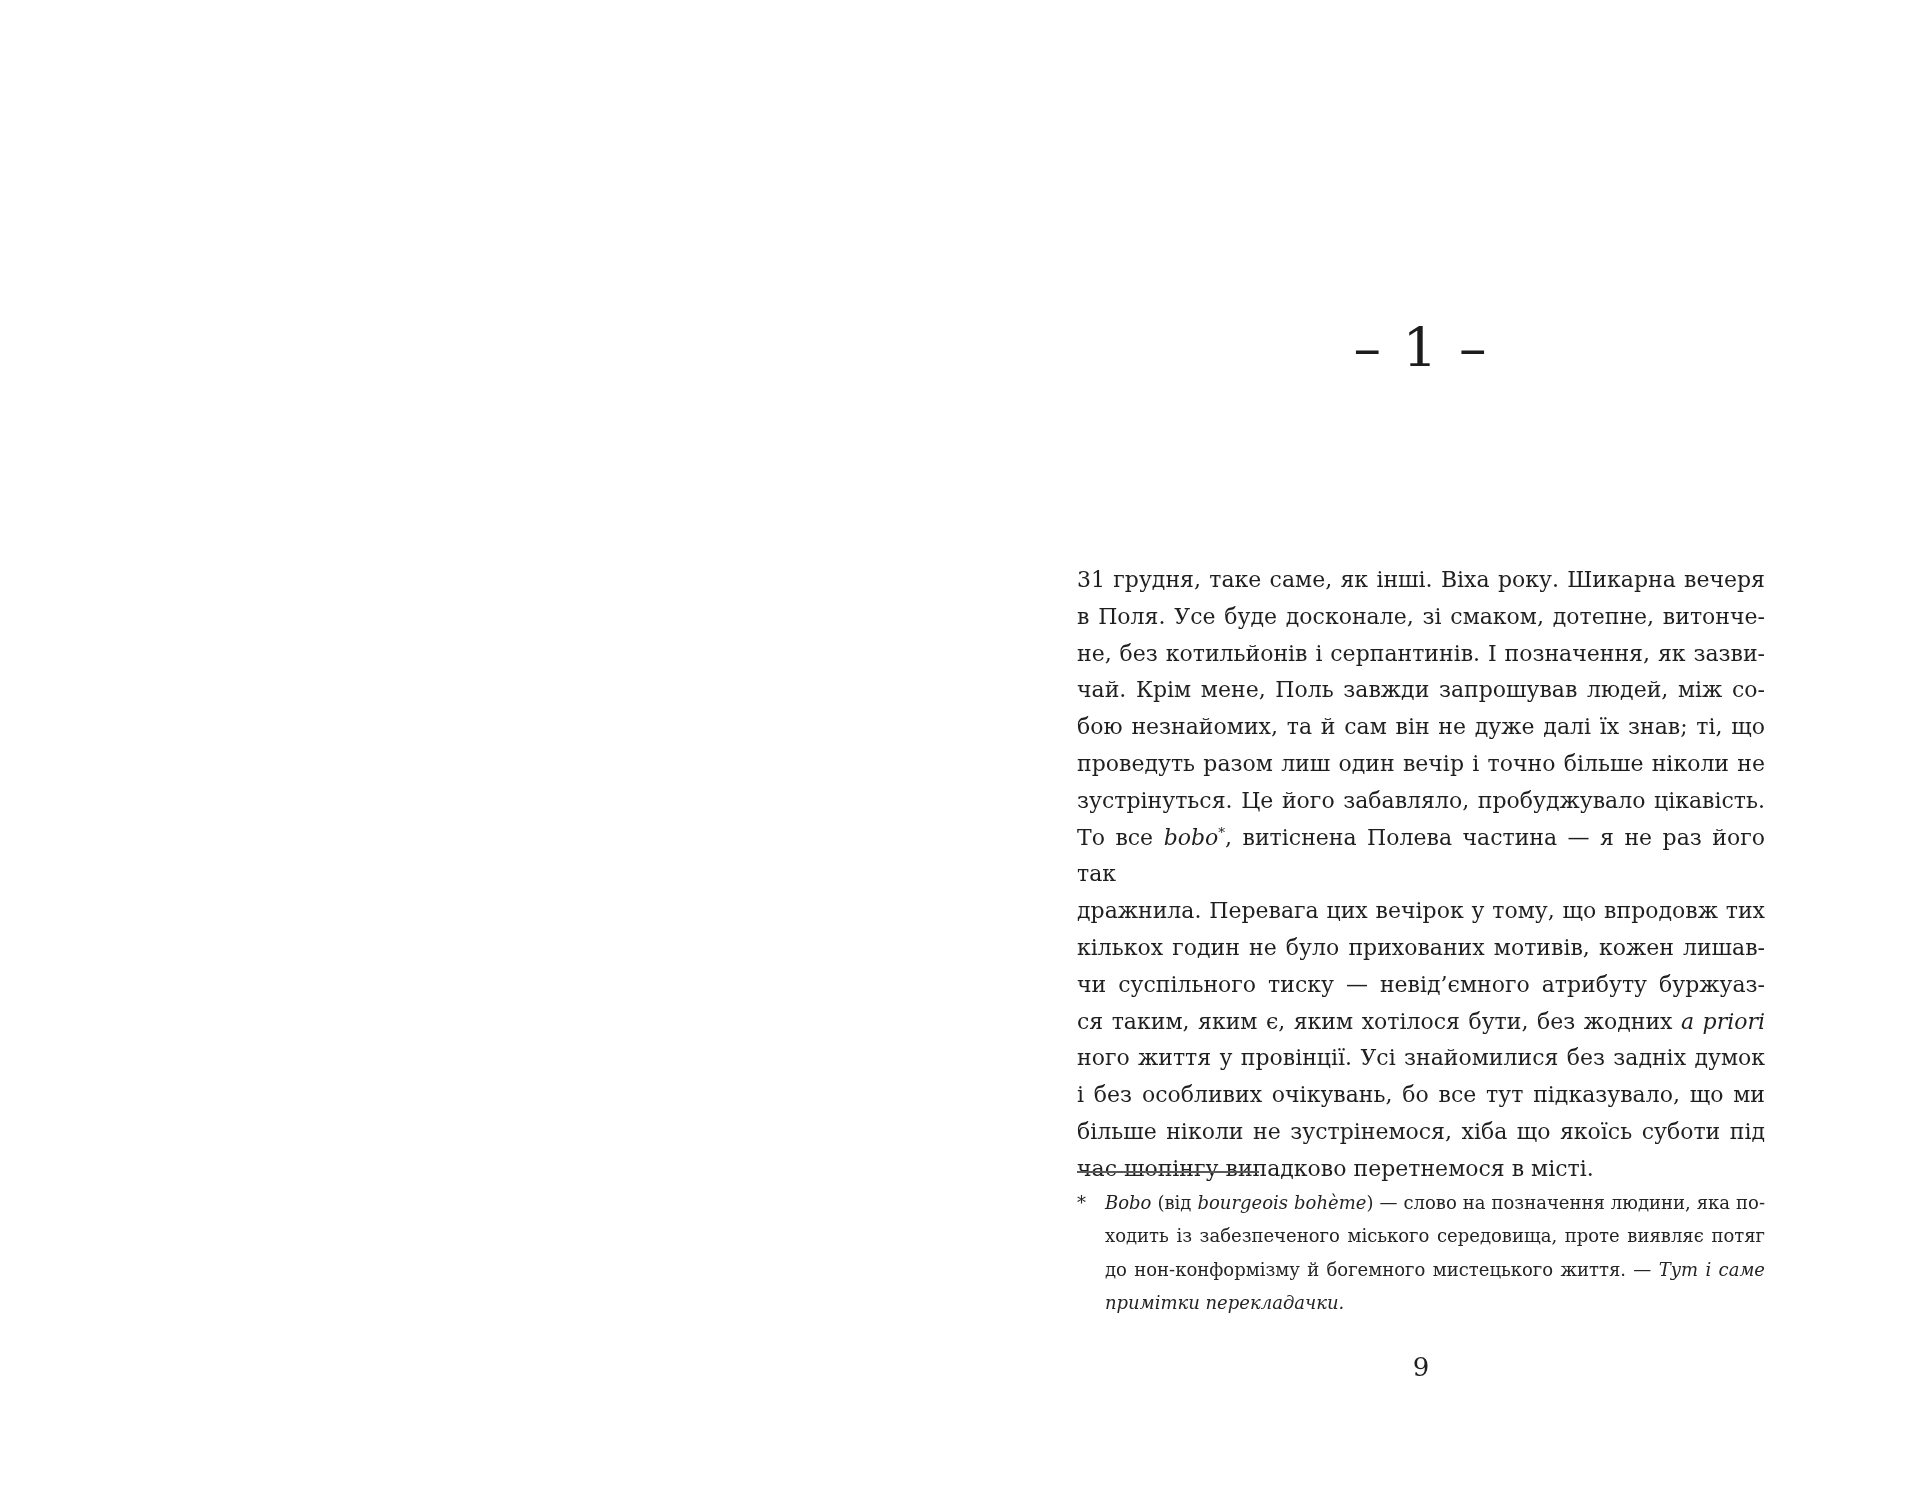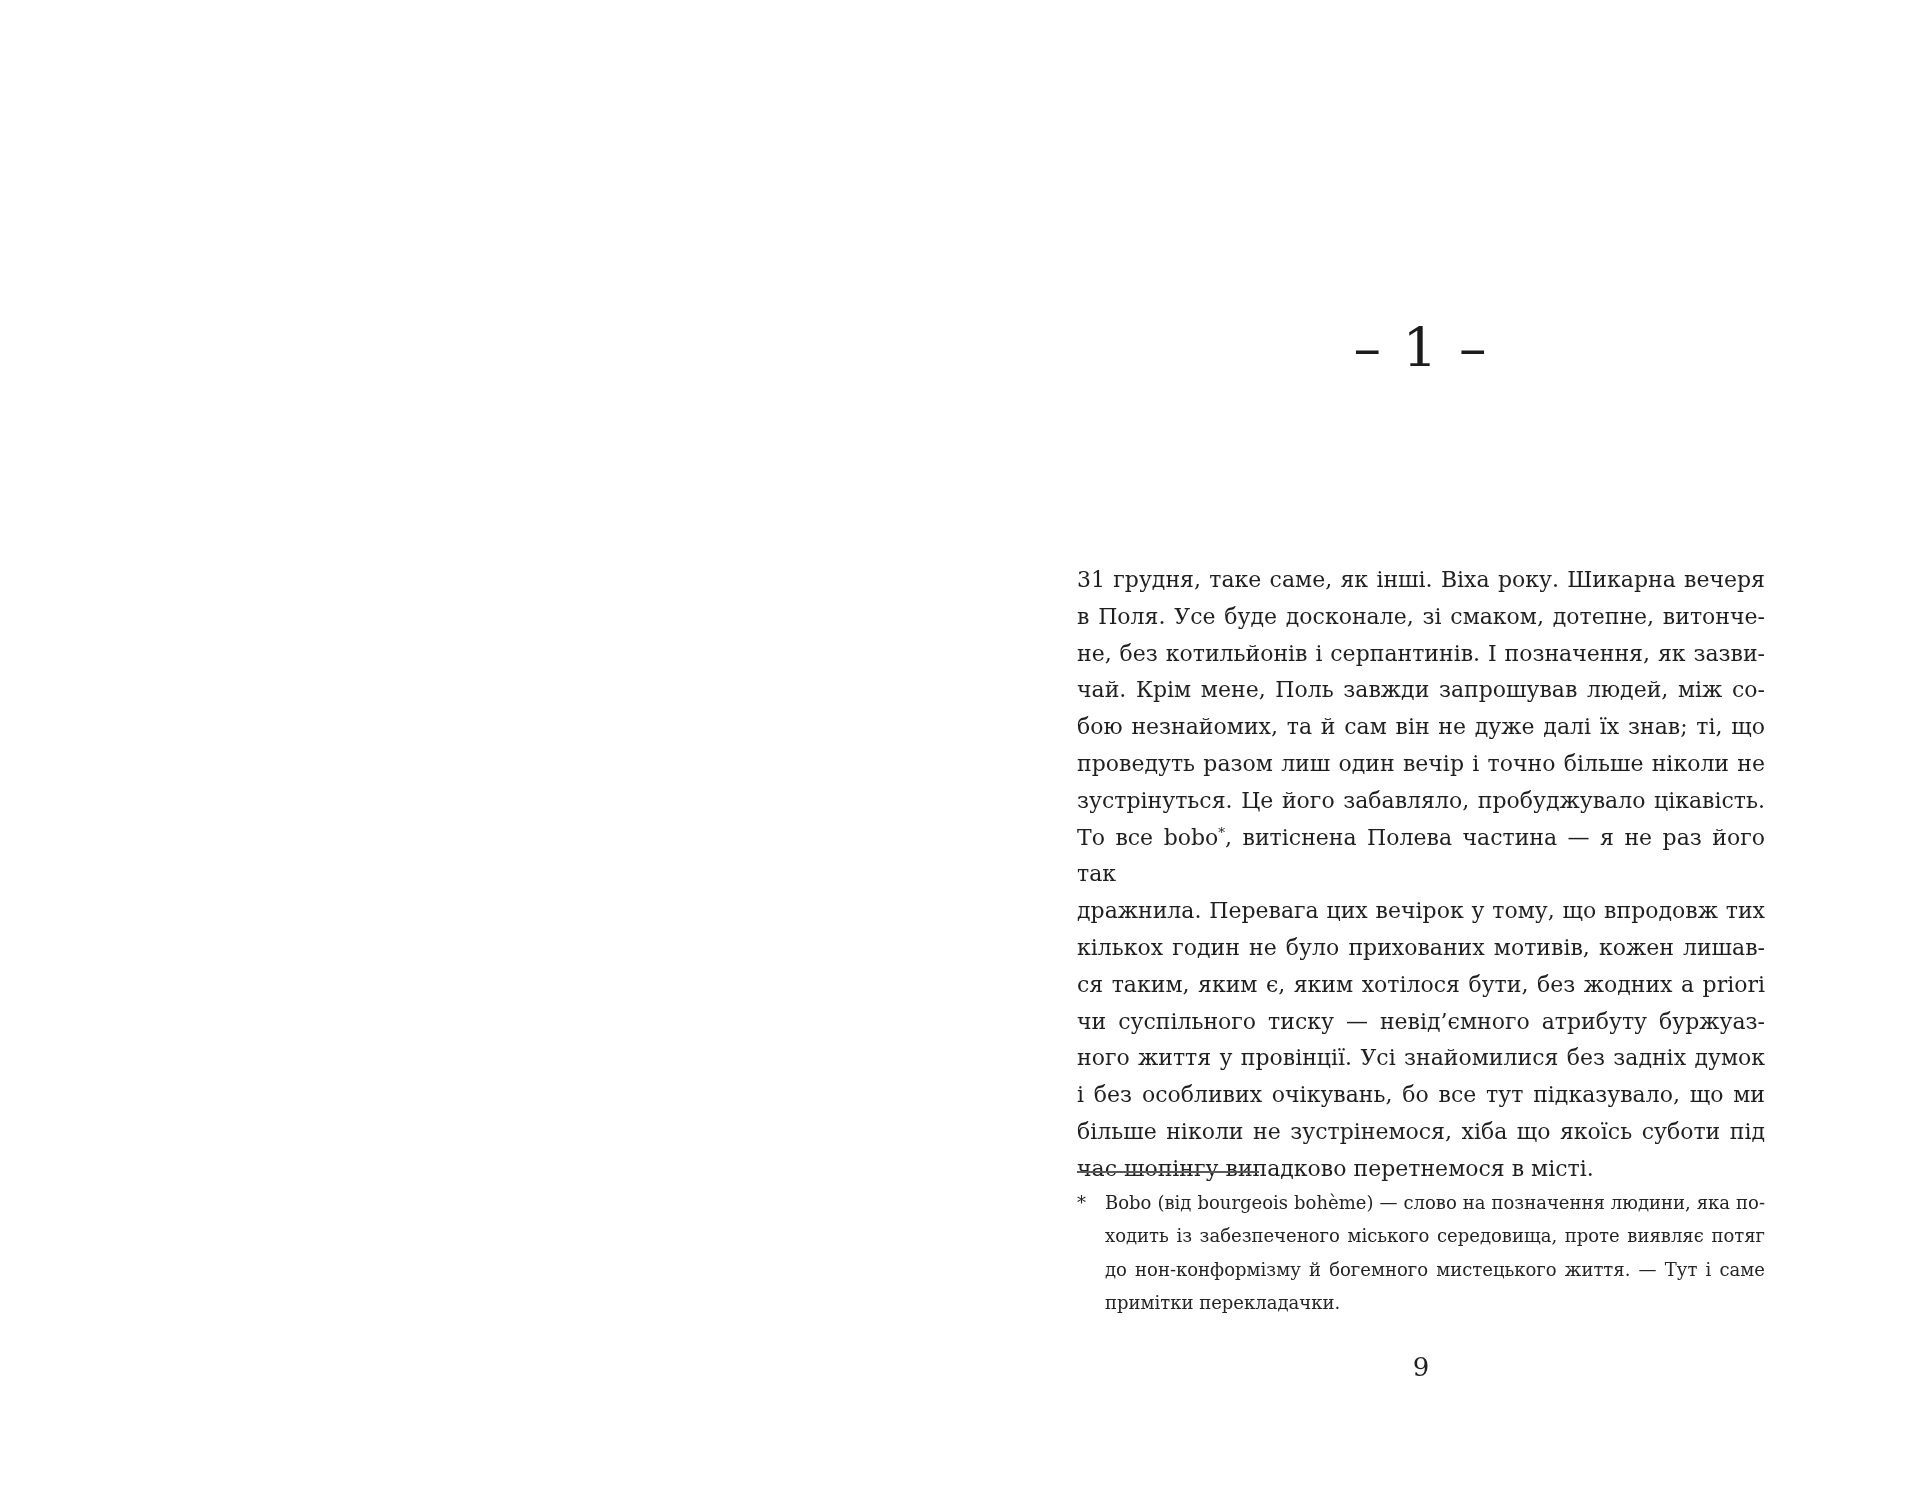--- a/index.html
+++ b/index.html
@@ -83,20 +83,21 @@
   
   .tline {
     text-align: justify;
     text-align-last: justify;
     white-space: normal;
   }
   .tline-last {
     text-align-last: left;
   }
   .it {
+    font-style: italic;
   }
   .sup {
     vertical-align: super;
     font-size: 0.62em;
     line-height: 0;
     font-style: normal;
   }
 </style>
 </head>
 <body>
@@ -109,22 +110,22 @@
       <div class="tline"><span>31 грудня, таке саме, як інші. Віха року. Шикарна вечеря</span></div>
       <div class="tline"><span>в Поля. Усе буде досконале, зі смаком, дотепне, витонче-</span></div>
       <div class="tline"><span>не, без котильйонів і серпантинів. І позначення, як зазви-</span></div>
       <div class="tline"><span>чай. Крім мене, Поль завжди запрошував людей, між со-</span></div>
       <div class="tline"><span>бою незнайомих, та й сам він не дуже далі їх знав; ті, що</span></div>
       <div class="tline"><span>проведуть разом лиш один вечір і точно більше ніколи не</span></div>
       <div class="tline"><span>зустрінуться. Це його забавляло, пробуджувало цікавість.</span></div>
       <div class="tline"><span>То все </span><span class="it">bobo</span><span class="sup">*</span><span>, витіснена Полева частина — я не раз його так</span></div>
       <div class="tline"><span>дражнила. Перевага цих вечірок у тому, що впродовж тих</span></div>
       <div class="tline"><span>кількох годин не було прихованих мотивів, кожен лишав-</span></div>
+      <div class="tline"><span>чи суспільного тиску — невід’ємного атрибуту буржуаз-</span></div>
       <div class="tline"><span>ся таким, яким є, яким хотілося бути, без жодних </span><span class="it">a priori</span></div>
-      <div class="tline"><span>чи суспільного тиску — невід’ємного атрибуту буржуаз-</span></div>
       <div class="tline"><span>ного життя у провінції. Усі знайомилися без задніх думок</span></div>
       <div class="tline"><span>і без особливих очікувань, бо все тут підказувало, що ми</span></div>
       <div class="tline"><span>більше ніколи не зустрінемося, хіба що якоїсь суботи під</span></div>
       <div class="tline tline-last"><span>час шопінгу випадково перетнемося в місті.</span></div>
     </div>
 
   <div class="footnote-rule"></div>
 
   <div class="footnote">
     <span class="footnote-marker">*</span>

